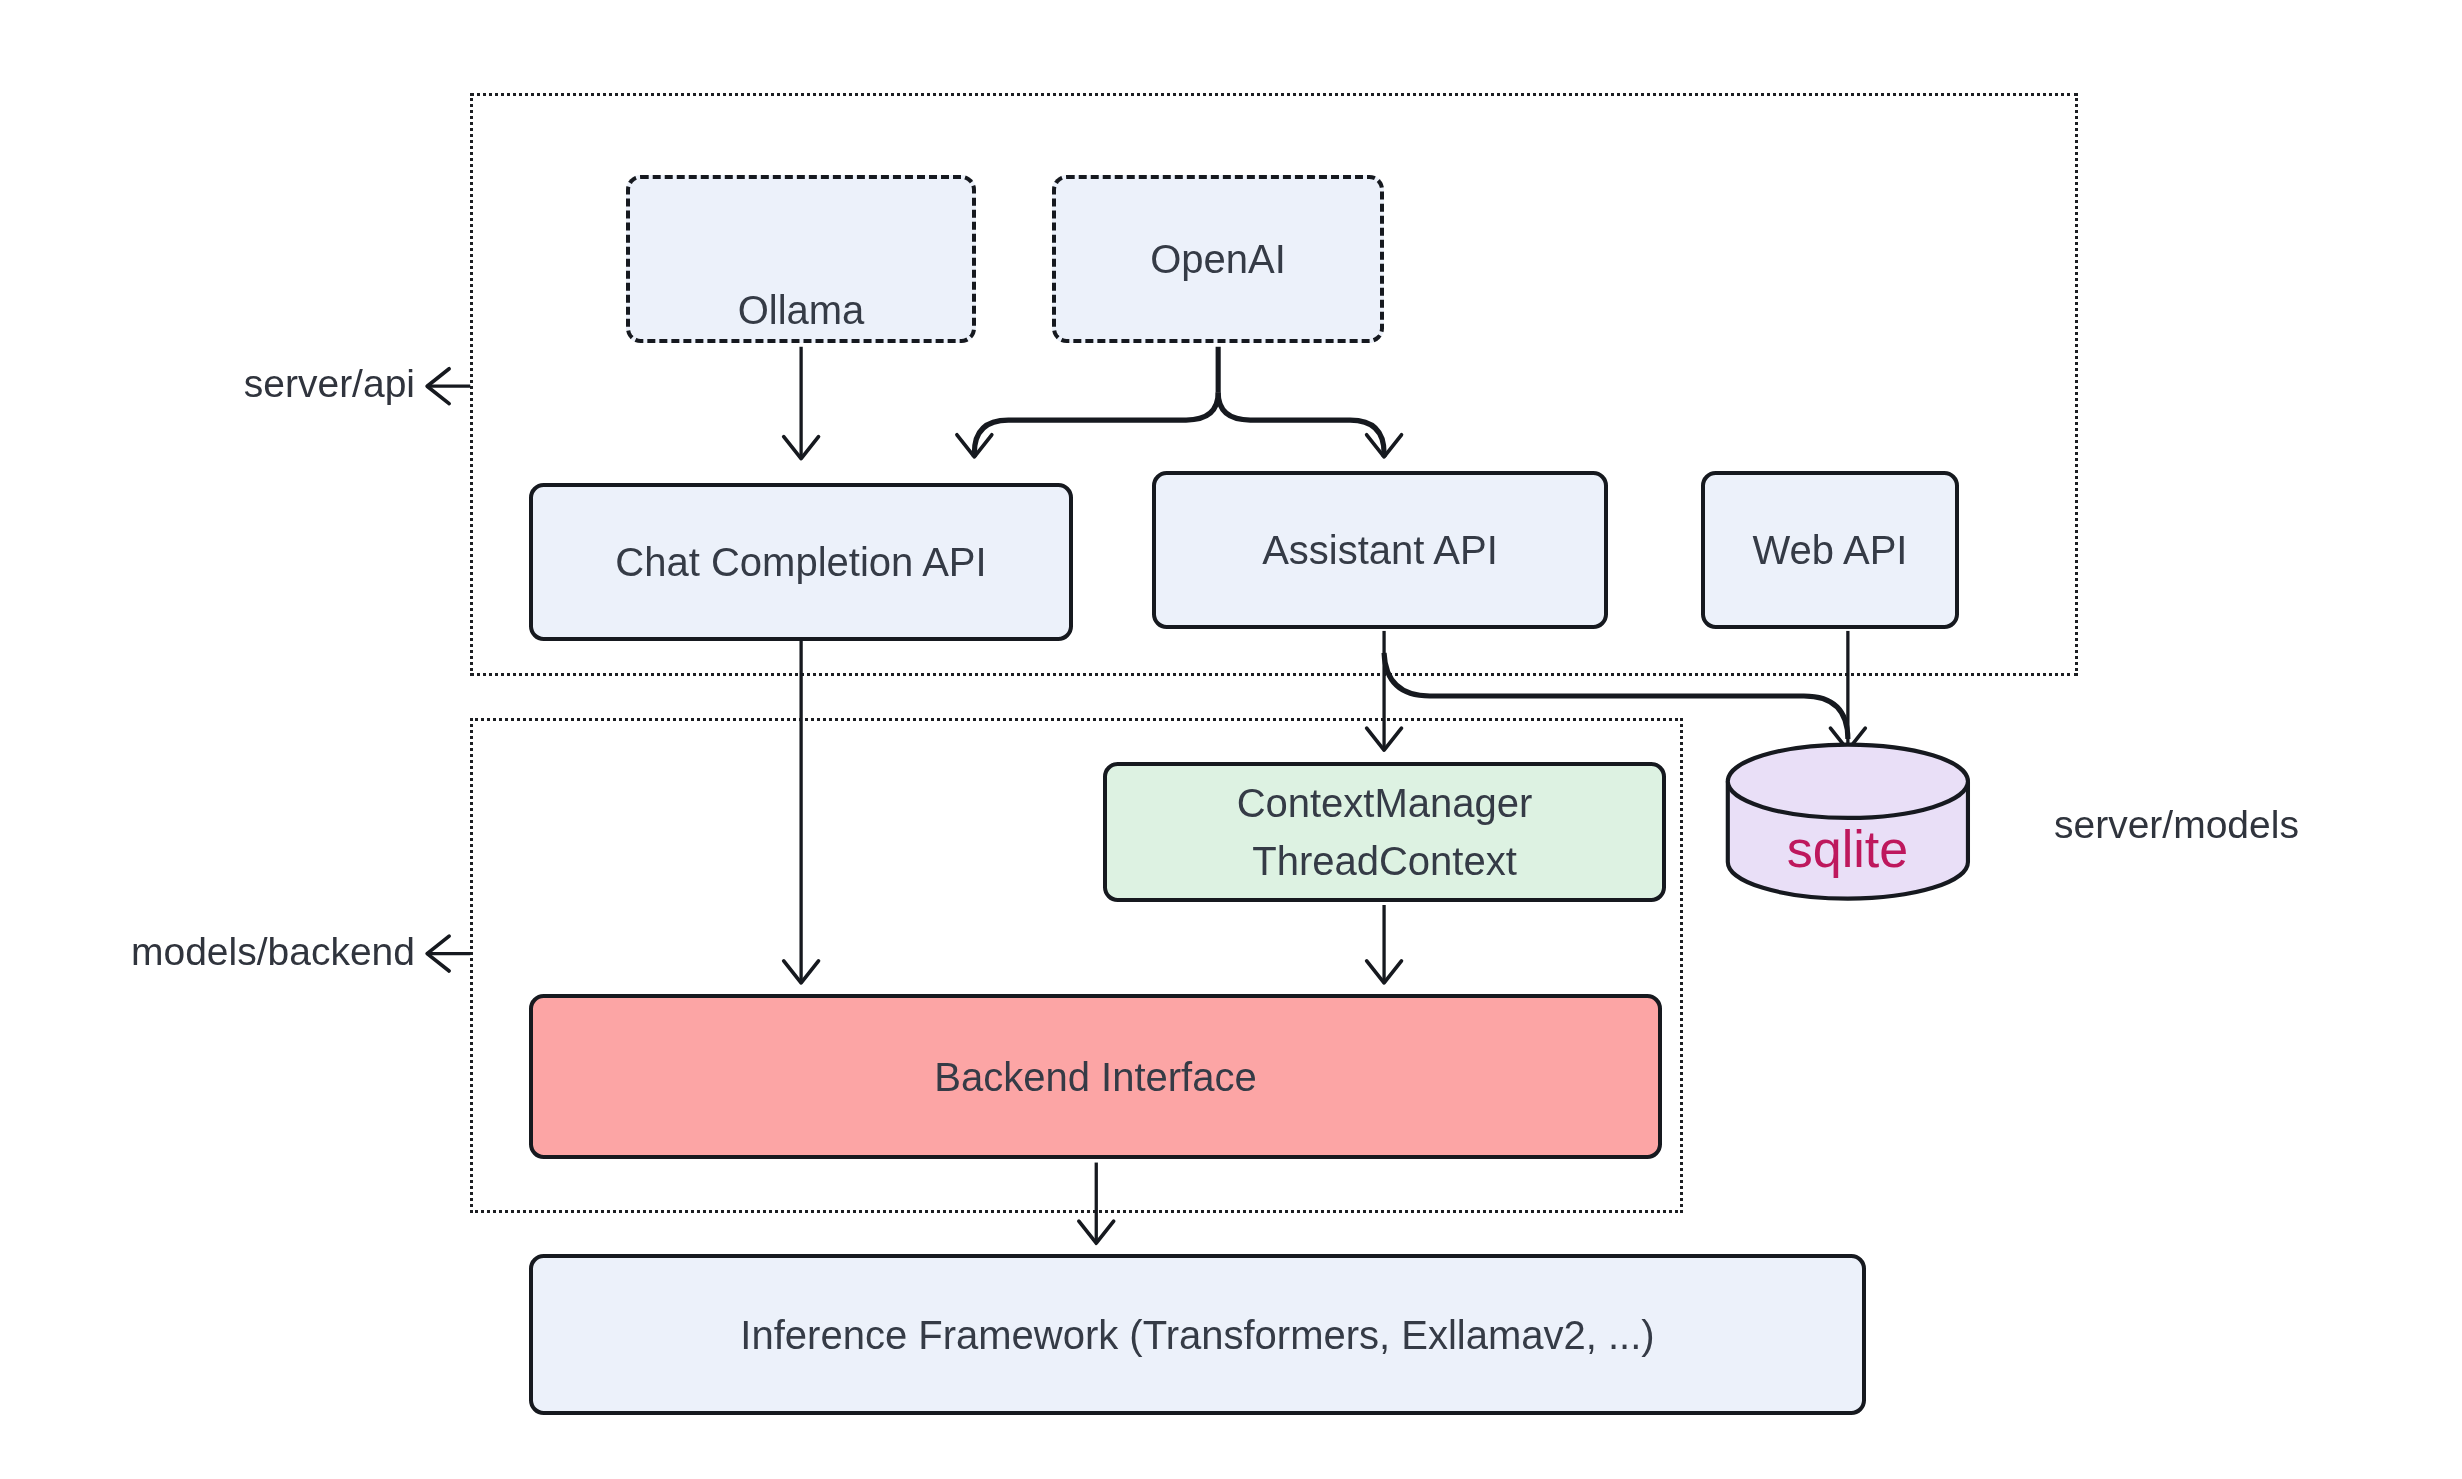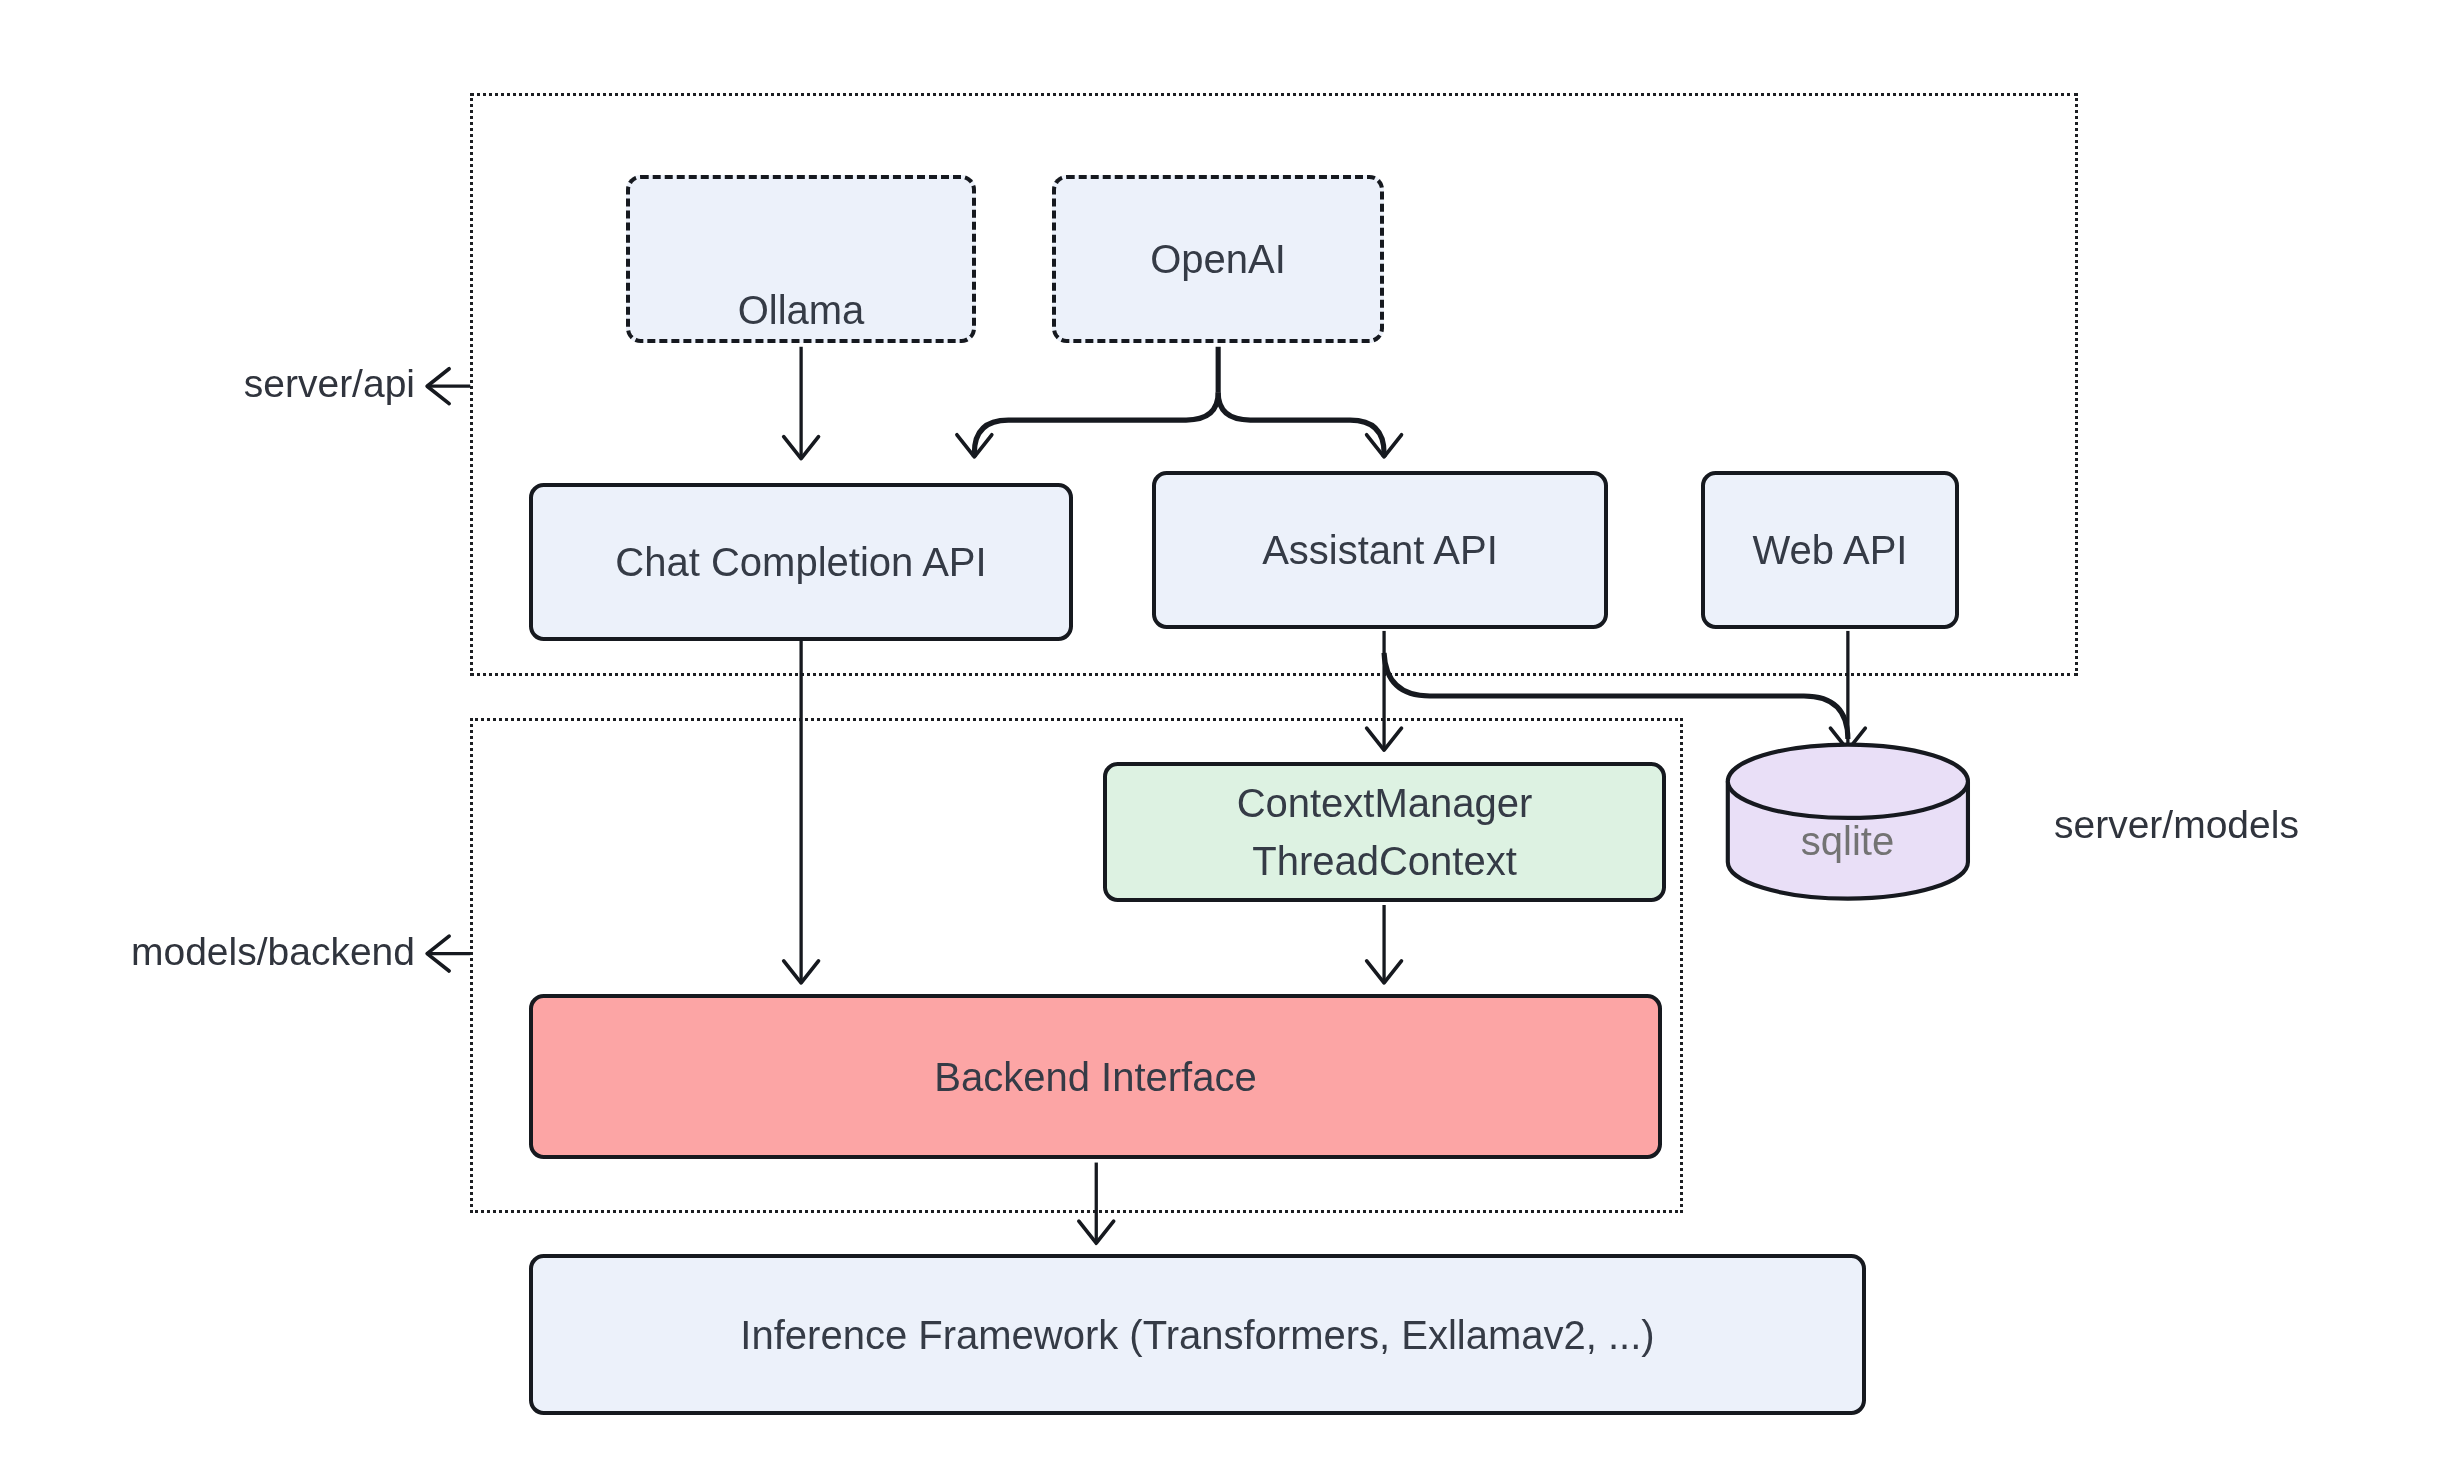--- a/index.html
+++ b/index.html
@@ -35,23 +35,23 @@
   .side-label{
     position:absolute;
     font-size:39px;
     line-height:1.2;
     white-space:nowrap;
     color:#30343d;
   }
   .side-label.right-aligned{text-align:right;}
   .cyl-label{
     position:absolute;
-    font-size:40px;
+    font-size:52px;
     text-align:center;
-    color:#737373;
+    color:#be185d;
   }
   svg.edges{position:absolute;left:0;top:0;width:2462px;height:1480px;}
   .edge{stroke:#16191f;fill:none;}
   .edge.thin{stroke-width:3.6px;}
   .edge.thick{stroke-width:5.6px;}
   .cyl{fill:#e9dff7;stroke:#16191f;stroke-width:4.5px;}
 </style>
 </head>
 <body>
 

